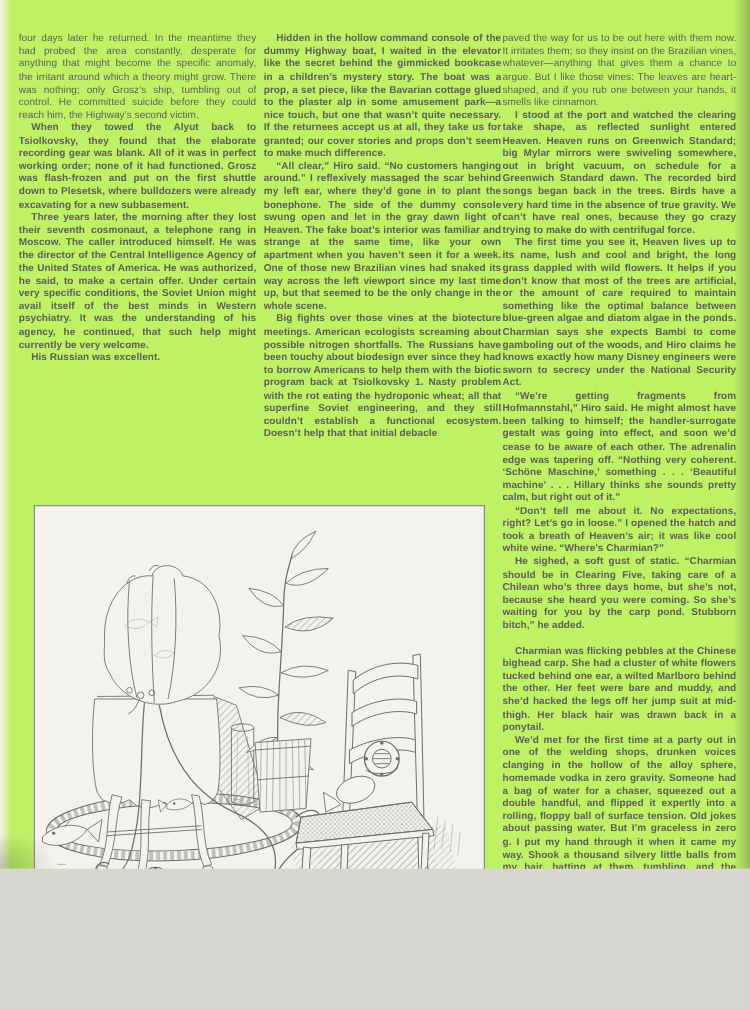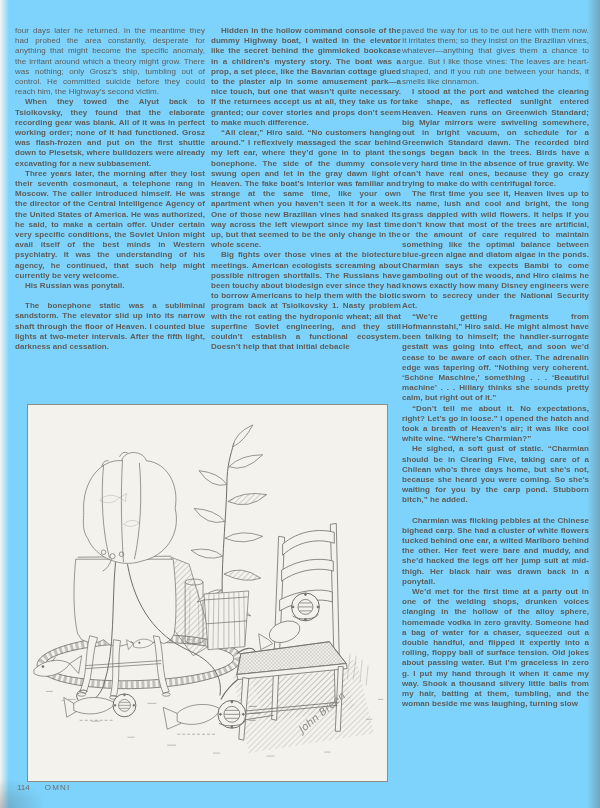--- a/index.html
+++ b/index.html
@@ -3,22 +3,22 @@
 <meta charset="utf-8">
 <style>
   html,body{margin:0;padding:0;}
   body{
     width:600px;height:808px;
     background:#d8d6d1;
     font-family:"Liberation Sans", sans-serif;
     overflow:hidden;
   }
   .page{
-    position:relative;width:600px;height:808px;
-    background:#7dd3fc;
+    position:relative;width:600px;height:695px;
+    background:#bef264;
     overflow:hidden;
   }
   .col{
     position:absolute;
     font-size:8px;
     line-height:10.2px;
     color:#5e5d59;
     text-align:justify;
     overflow:hidden;
     letter-spacing:0.05px;
@@ -61,22 +61,21 @@
 </style>
 </head>
 <body>
 
 <div class="page">
 
   <div class="col col1">
       <p class="para">four days later he returned. In the meantime they had probed the area constantly, desperate for anything that might become the specific anomaly, the irritant around which a theory might grow. There was nothing; only Grosz’s ship, tumbling out of control. He committed suicide before they could reach him, the Highway’s second victim.</p>
       <p class="para indent">When they towed the Alyut back to Tsiolkovsky, they found that the elaborate recording gear was blank. All of it was in perfect working order; none of it had functioned. Grosz was flash-frozen and put on the first shuttle down to Plesetsk, where bulldozers were already excavating for a new subbasement.</p>
       <p class="para indent">Three years later, the morning after they lost their seventh cosmonaut, a telephone rang in Moscow. The caller introduced himself. He was the director of the Central Intelligence Agency of the United States of America. He was authorized, he said, to make a certain offer. Under certain very specific conditions, the Soviet Union might avail itself of the best minds in Western psychiatry. It was the understanding of his agency, he continued, that such help might currently be very welcome.</p>
-      <p class="para indent">His Russian was ponytail.</p>
-      <p class="para indent gap">The bonephone static was a subliminal sandstorm. The elevator slid up into its narrow shaft through the floor of Heaven. I counted blue lights at two-meter intervals. After the fifth light, darkness and cessation.</p>
+      <p class="para indent">His Russian was excellent.</p>
     </div>
   <div class="col col2">
       <p class="para indent">Hidden in the hollow command console of the dummy Highway boat, I waited in the elevator like the secret behind the gimmicked bookcase in a children’s mystery story. The boat was a prop, a set piece, like the Bavarian cottage glued to the plaster alp in some amusement park—a nice touch, but one that wasn’t quite necessary. If the returnees accept us at all, they take us for granted; our cover stories and props don’t seem to make much difference.</p>
       <p class="para indent">“All clear,” Hiro said. “No customers hanging around.” I reflexively massaged the scar behind my left ear, where they’d gone in to plant the bonephone. The side of the dummy console swung open and let in the gray dawn light of Heaven. The fake boat’s interior was familiar and strange at the same time, like your own apartment when you haven’t seen it for a week. One of those new Brazilian vines had snaked its way across the left viewport since my last time up, but that seemed to be the only change in the whole scene.</p>
       <p class="para indent">Big fights over those vines at the biotecture meetings. American ecologists screaming about possible nitrogen shortfalls. The Russians have been touchy about biodesign ever since they had to borrow Americans to help them with the biotic program back at Tsiolkovsky 1. Nasty problem with the rot eating the hydroponic wheat; all that superfine Soviet engineering, and they still couldn’t establish a functional ecosystem. Doesn’t help that that initial debacle</p>
     </div>
   <div class="col col3">
       <p class="para">paved the way for us to be out here with them now. It irritates them; so they insist on the Brazilian vines, whatever—anything that gives them a chance to argue. But I like those vines: The leaves are heart-shaped, and if you rub one between your hands, it smells like cinnamon.</p>
       <p class="para indent">I stood at the port and watched the clearing take shape, as reflected sunlight entered Heaven. Heaven runs on Greenwich Standard; big Mylar mirrors were swiveling somewhere, out in bright vacuum, on schedule for a Greenwich Standard dawn. The recorded bird songs began back in the trees. Birds have a very hard time in the absence of true gravity. We can’t have real ones, because they go crazy trying to make do with centrifugal force.</p>
       <p class="para indent">The first time you see it, Heaven lives up to its name, lush and cool and bright, the long grass dappled with wild flowers. It helps if you don’t know that most of the trees are artificial, or the amount of care required to maintain something like the optimal balance between blue-green algae and diatom algae in the ponds. Charmian says she expects Bambi to come gamboling out of the woods, and Hiro claims he knows exactly how many Disney engineers were sworn to secrecy under the National Security Act.</p>

